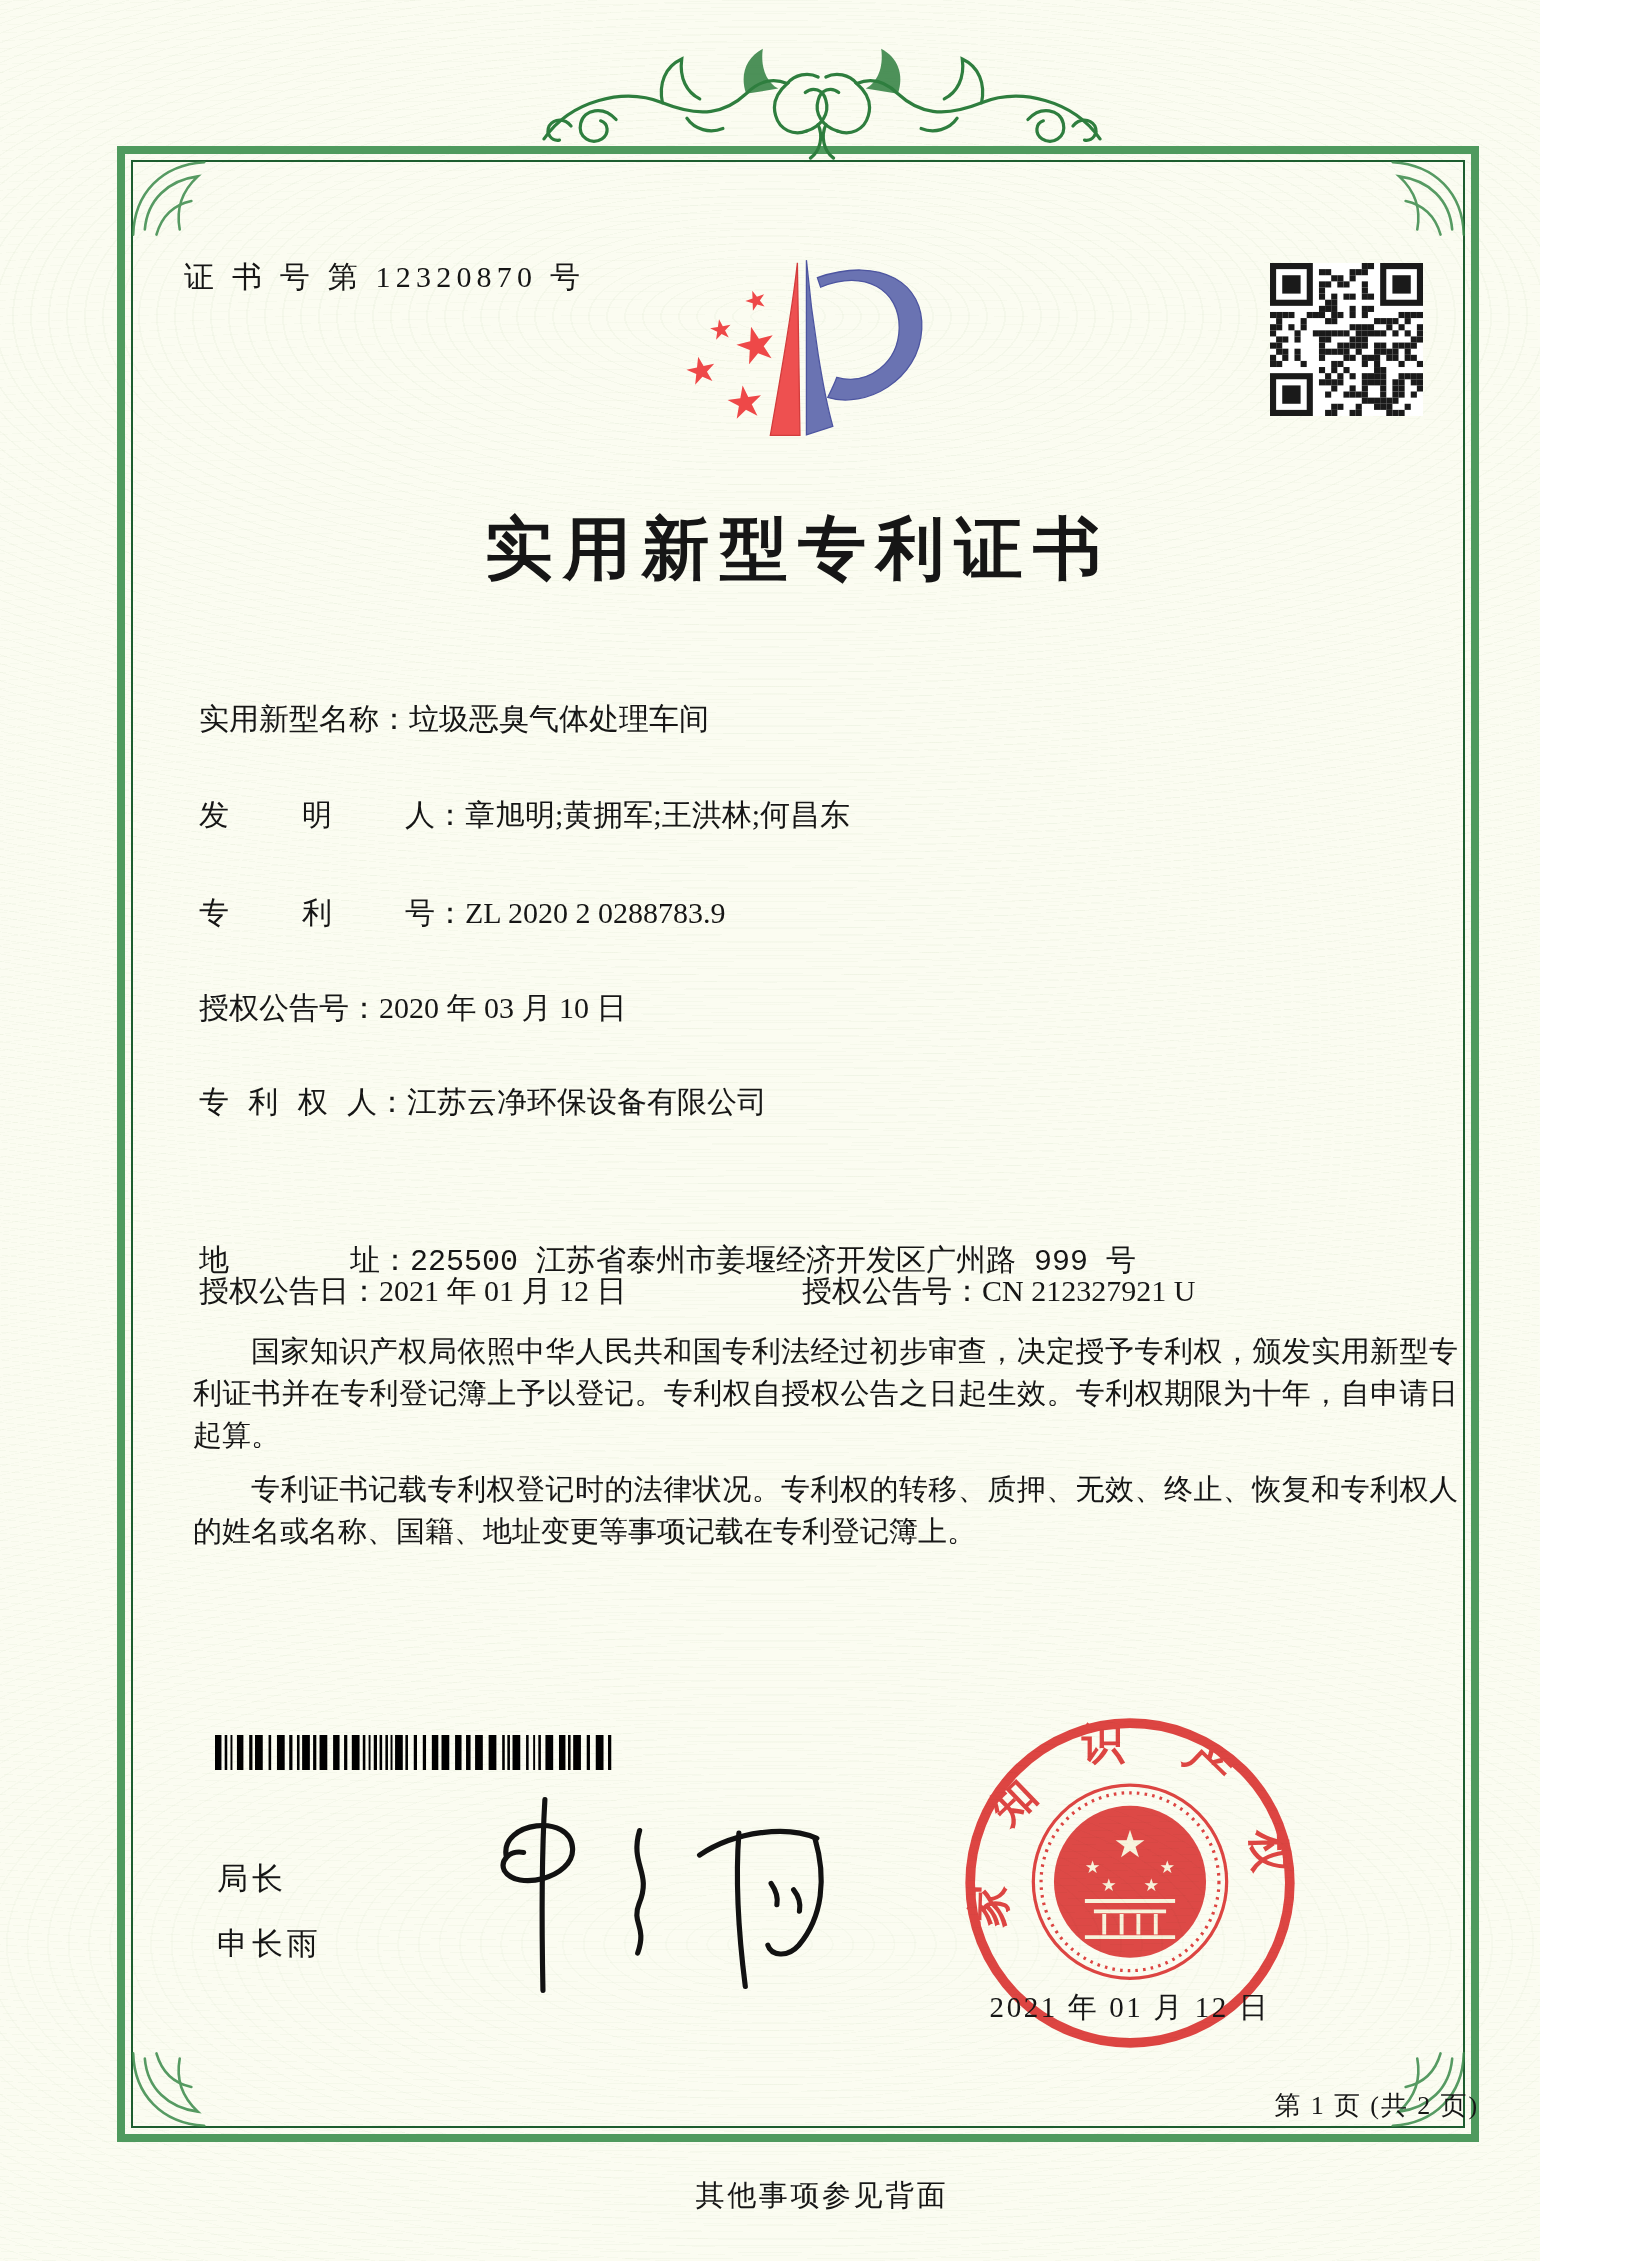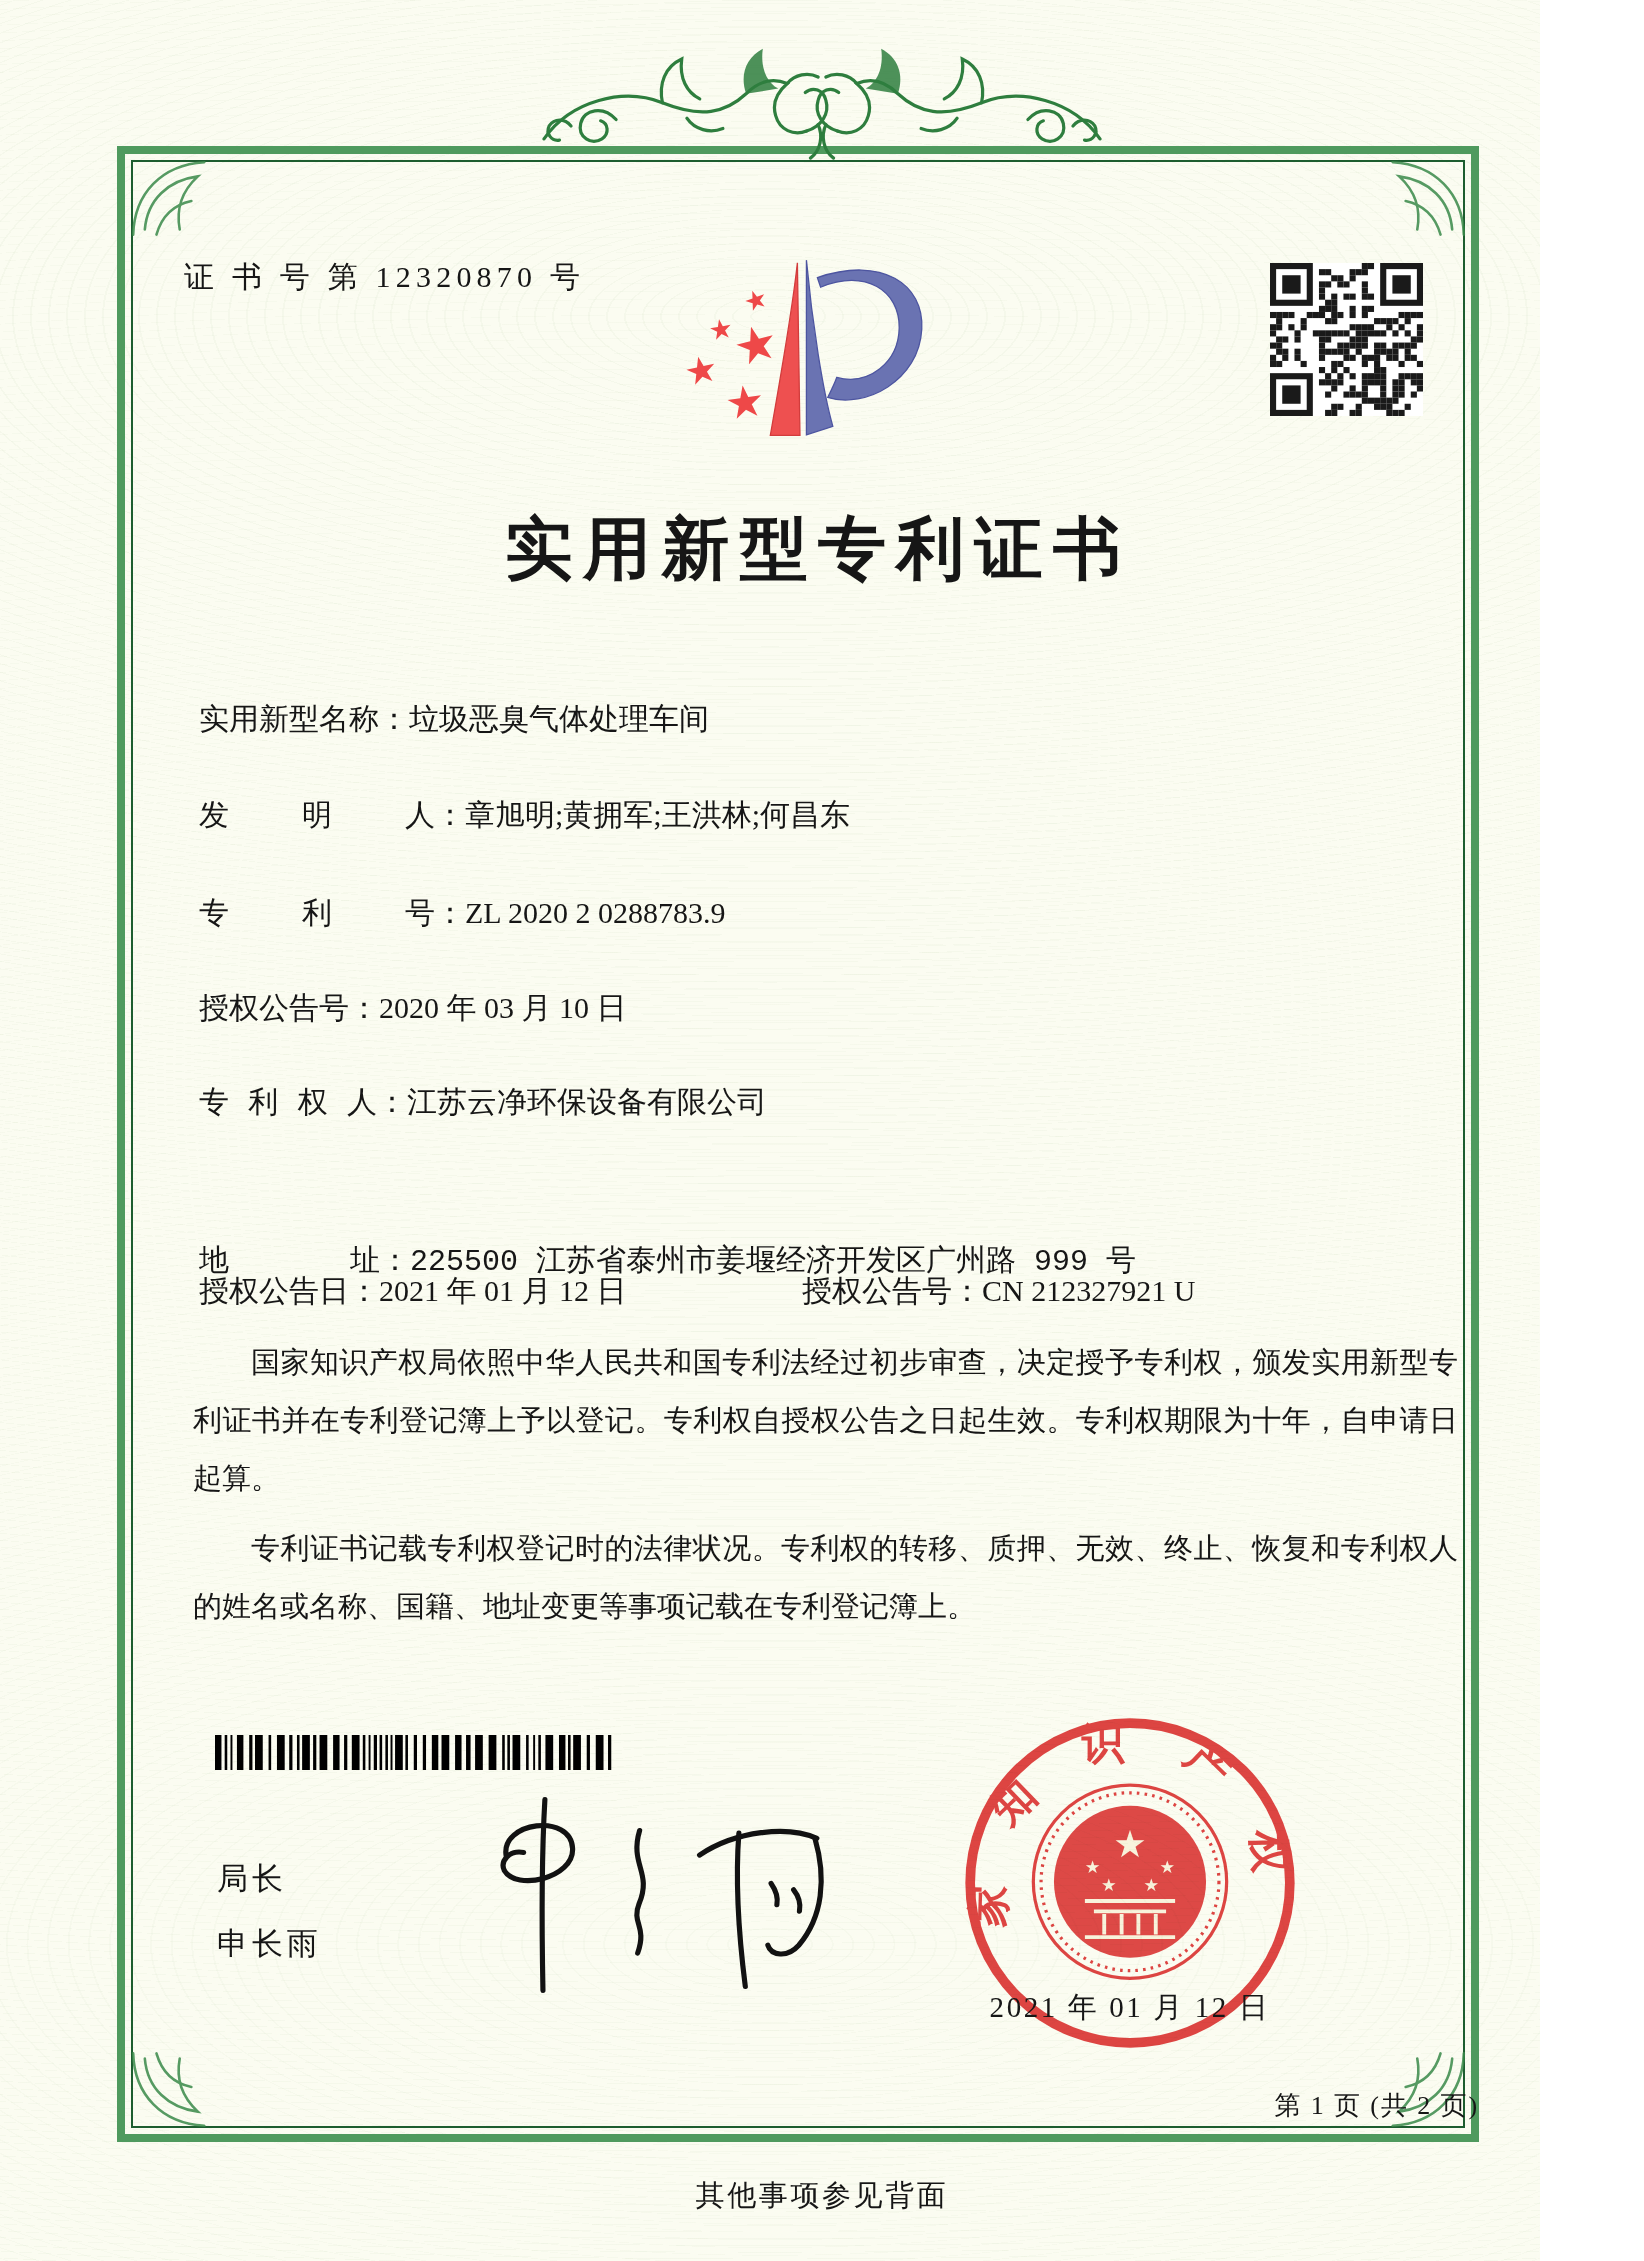--- a/index.html
+++ b/index.html
@@ -14,26 +14,26 @@
   .frame-outer{position:absolute;left:117px;top:146px;width:1362px;height:1996px;
                border:8.4px solid #4f9a5e;box-sizing:border-box;}
   .frame-inner{position:absolute;inset:5.8px;border:2.6px solid #1d5d2f;}
   .orn{position:absolute;pointer-events:none;}
   .cert-no{position:absolute;left:184px;top:257px;font-size:30px;letter-spacing:5.2px;white-space:nowrap;}
   .logo{position:absolute;left:664px;top:226px;width:290px;height:219px;}
   .logo .star{position:absolute;color:#ee4848;line-height:1;}
   .logo svg{position:absolute;inset:0;}
   .qr{position:absolute;left:1270px;top:263px;width:153px;height:153px;}
   .title{position:absolute;left:117px;top:504px;width:1362px;margin:0;text-align:center;
-         font-size:68px;font-weight:bold;letter-spacing:10.3px;white-space:nowrap;padding-left:20px;}
+         font-size:68px;font-weight:bold;letter-spacing:10.3px;white-space:nowrap;}
   .field{position:absolute;left:199px;font-size:30px;white-space:nowrap;}
   .lblj{display:inline-block;text-align:justify;text-align-last:justify;vertical-align:bottom;}
   .w366{width:236px;}.w276{width:178px;}.w281{width:181px;}
   .g1{display:inline-block;width:603px;}
-  .paras{position:absolute;left:193px;top:1333px;width:1265px;font-size:29px;line-height:58px;text-align:justify;}
+  .paras{position:absolute;left:193px;top:1333px;width:1265px;font-size:29px;line-height:42px;text-align:justify;font-family:Liberation Mono, monospace;}
   .paras p{margin:0;text-indent:2em;}
   .paras p + p{margin-top:11.6px;}
   .barcode{position:absolute;left:215px;top:1735px;width:404px;height:35px;}
   .director-label{position:absolute;left:217px;top:1858px;font-size:31px;letter-spacing:3.9px;}
   .director-name{position:absolute;left:217px;top:1923px;font-size:31px;letter-spacing:3.9px;}
   .signature{position:absolute;left:445px;top:1793px;width:406px;height:204px;}
   .seal{position:absolute;left:956px;top:1709px;width:348px;height:348px;opacity:.95;mix-blend-mode:multiply;}
   .seal-date{position:absolute;left:956px;top:1988px;width:348px;text-align:center;font-size:29px;letter-spacing:2.6px;white-space:nowrap;}
   .page-no{position:absolute;left:117px;top:2088px;width:1362px;text-align:right;font-size:26px;letter-spacing:1.9px;}
   .footer-note{position:absolute;left:0;top:2176px;width:1644px;text-align:center;font-size:29px;letter-spacing:2.6px;}

